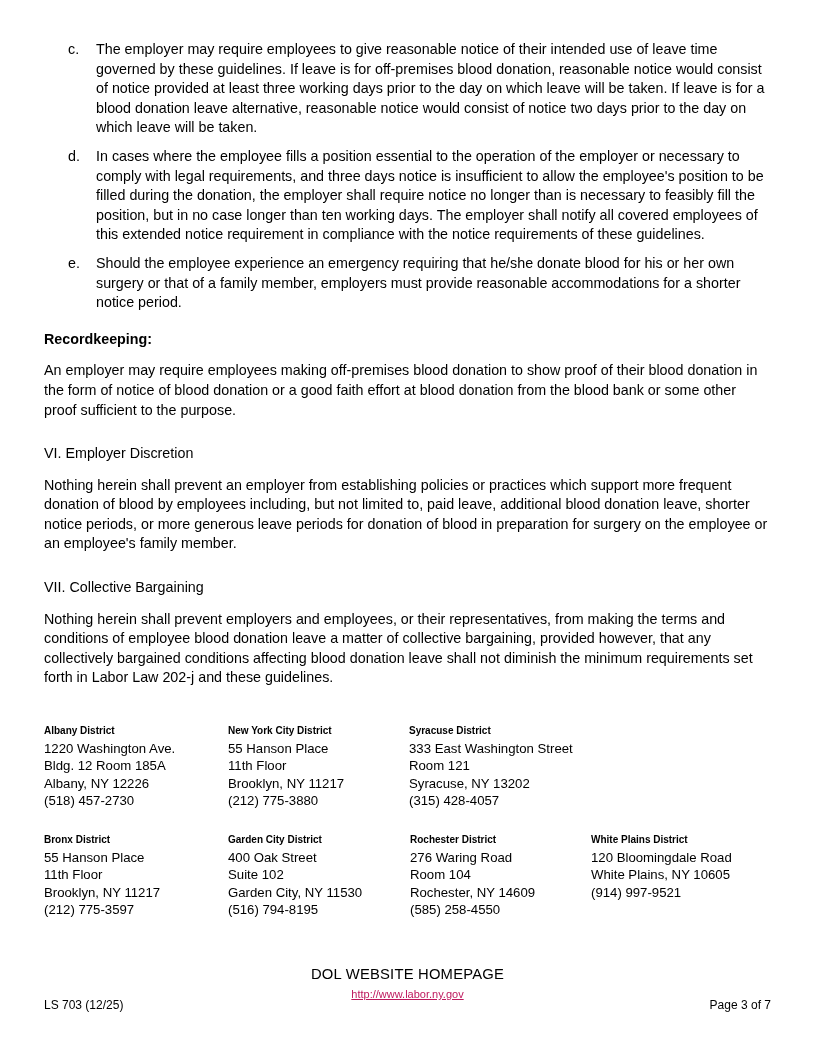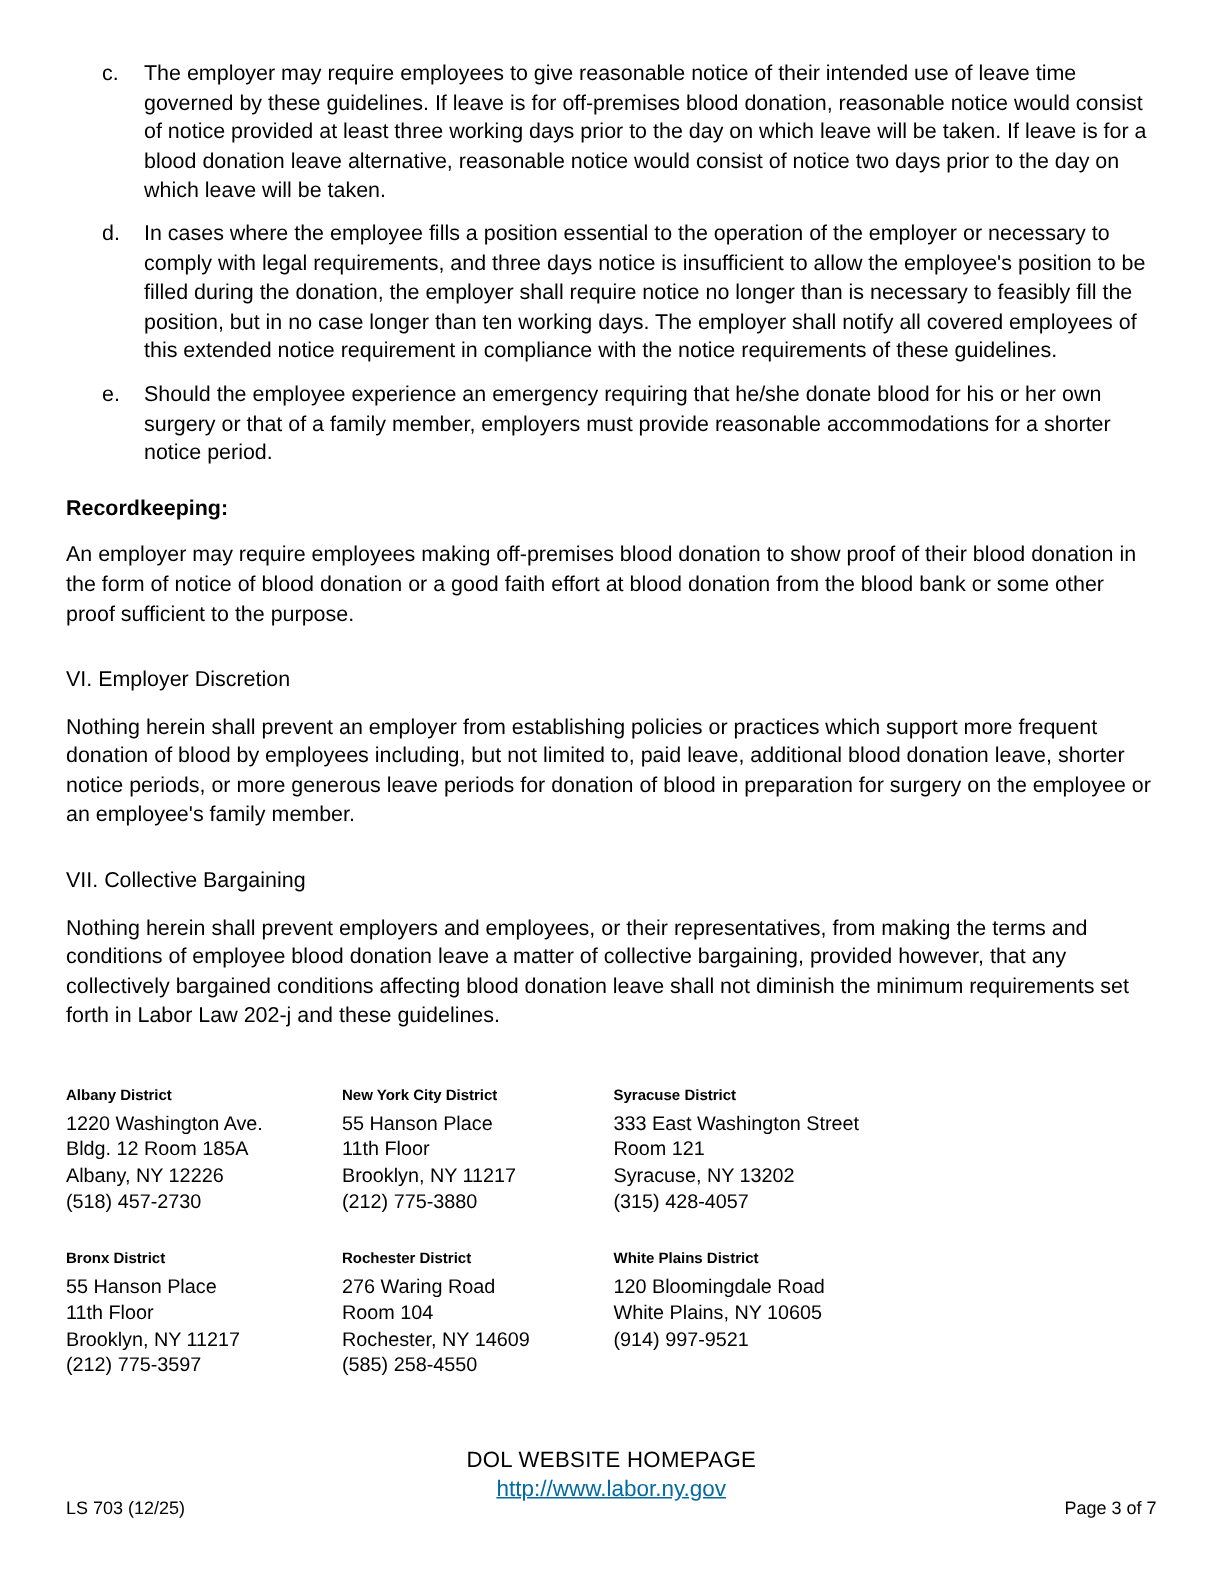--- a/index.html
+++ b/index.html
@@ -107,23 +107,23 @@
     margin-top: 46px;
     text-align: center;
   }
   .dol-title {
     font-size: 14.8px;
     line-height: 20px;
     letter-spacing: 0.2px;
   }
   .dol-link {
     display: inline-block;
-    font-size: 15px;
+    font-size: 11px;
     line-height: 18px;
-    color: #0369a1;
+    color: #be185d;
     text-decoration: underline;
   }
 
   
   .footer {
     position: absolute;
     left: 44px;
     right: 44px;
     bottom: 41px;
     display: flex;
@@ -191,20 +191,27 @@
       </div>
 
       <div class="district-row">
         <div class="district-col c1">
           <div class="district-name">Bronx District</div>
           <div class="district-line">55 Hanson Place</div>
           <div class="district-line">11th Floor</div>
           <div class="district-line">Brooklyn, NY 11217</div>
           <div class="district-line">(212) 775-3597</div>
         </div>
+        <div class="district-col c2">
+          <div class="district-name">Garden City District</div>
+          <div class="district-line">400 Oak Street</div>
+          <div class="district-line">Suite 102</div>
+          <div class="district-line">Garden City, NY 11530</div>
+          <div class="district-line">(516) 794-8195</div>
+        </div>
         <div class="district-col c3">
           <div class="district-name">Rochester District</div>
           <div class="district-line">276 Waring Road</div>
           <div class="district-line">Room 104</div>
           <div class="district-line">Rochester, NY 14609</div>
           <div class="district-line">(585) 258-4550</div>
         </div>
         <div class="district-col c4">
           <div class="district-name">White Plains District</div>
           <div class="district-line">120 Bloomingdale Road</div>

